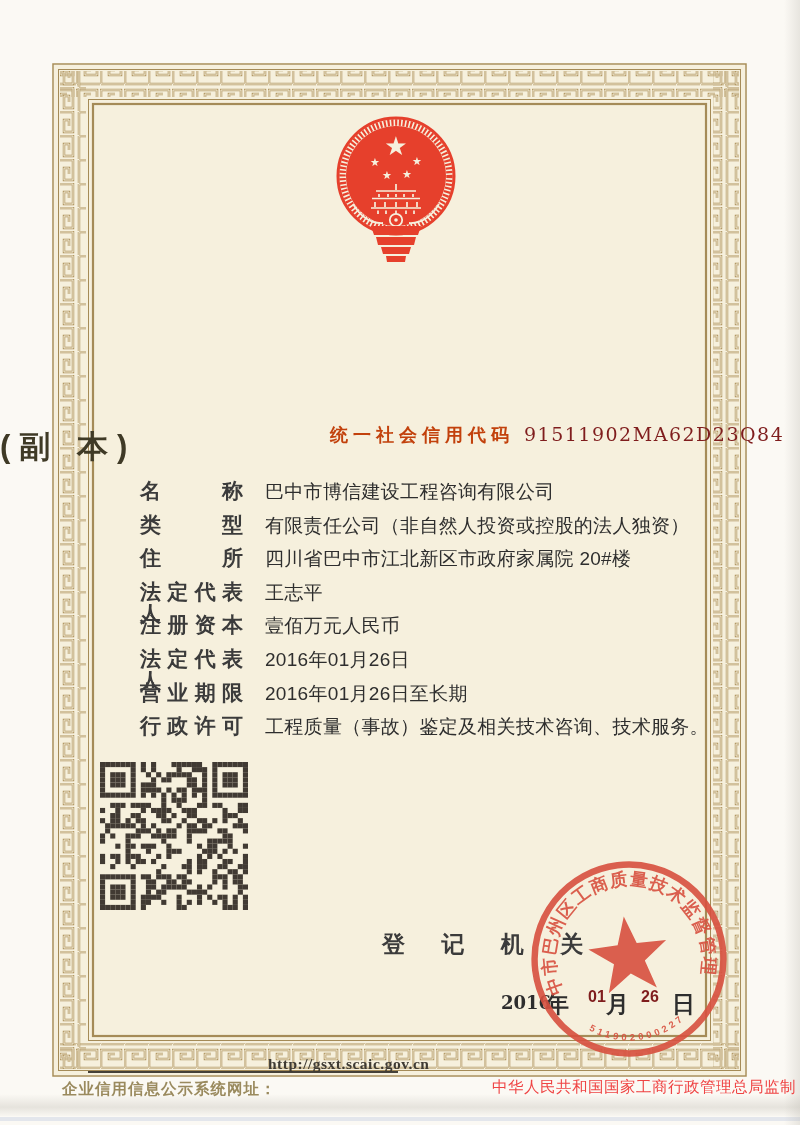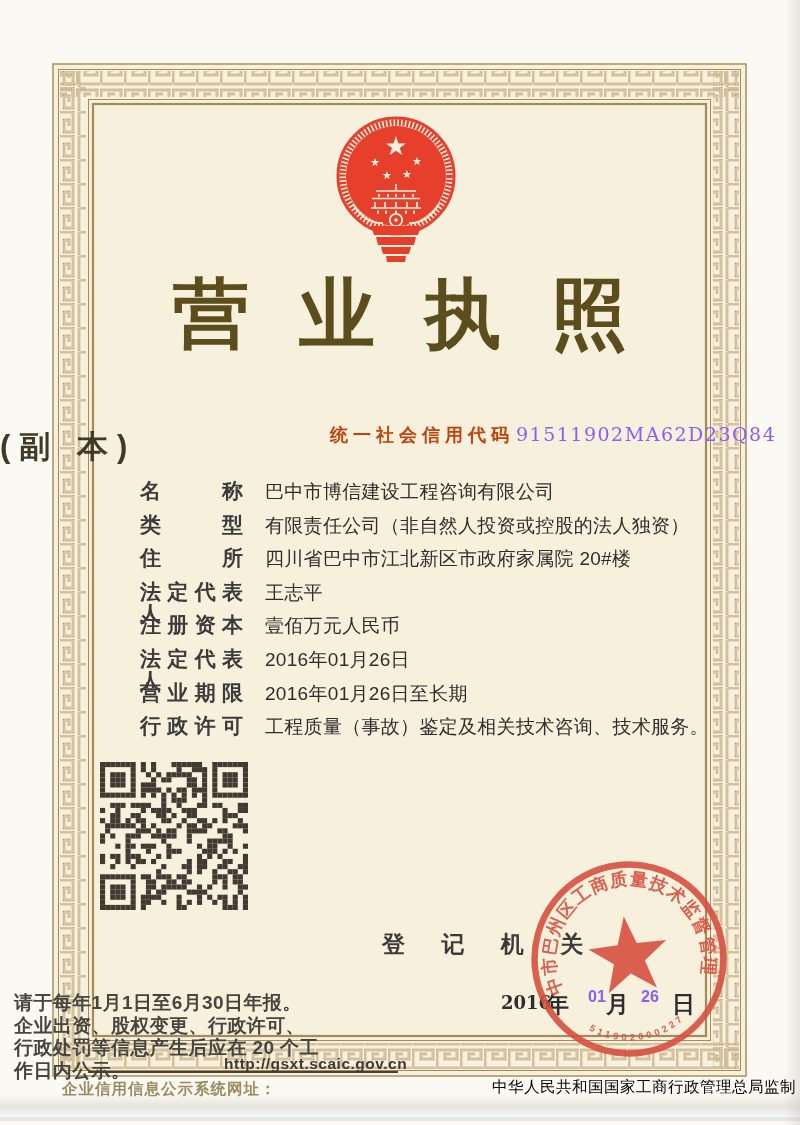--- a/index.html
+++ b/index.html
@@ -20,21 +20,21 @@
   .title {
     display:inline-block; font-size:76px; font-weight:900; color:#5c4d1d;
     letter-spacing:50px; margin-right:-50px; line-height:1;
     font-family:"Liberation Sans", sans-serif;
   }
   .subtitle-wrap { left:0; right:0; top:378px; text-align:left;margin-top:48px; }
   .subtitle { display:inline-block; font-size:31px; font-weight:700; color:#3f3a26; letter-spacing:9px; margin-right:-9px; }
 
   .credit { left:330px; top:423px; white-space:nowrap; }
   .credit-label { font-size:18px; font-weight:700; color:#c2410c; letter-spacing:5px; }
-  .credit-code  { font-size:19px; color:#8b5cf6; font-family:"DejaVu Serif", serif; letter-spacing:1.5px; margin-left:2px; }
+  .credit-code  { font-size:19px; color:#7f1d1d; font-family:"DejaVu Serif", serif; letter-spacing:1.5px; margin-left:10px; }
 
   .fields { left:140px; top:468px; width:560px;margin-top:12px; }
   .field-row { display:flex; align-items:flex-start; height:33.6px; }
   .field-label {
     width:103px; flex:0 0 103px; font-size:21px; font-weight:600; color:#3b3b3b;
     text-align:justify; text-align-last:justify; line-height:22px;
   }
   .field-value {
     margin-left:22px; font-size:19px; font-weight:500; color:#2e2e2e;
     letter-spacing:0.3px; white-space:nowrap; line-height:23px;
@@ -47,30 +47,30 @@
 
   .qr { left:100px; top:762px; width:148px; height:148px; }
 
   .approval-note { left:256px; top:899px; font-size:18px; font-weight:600; color:#333; white-space:nowrap; }
   .reg-authority { left:382px; top:929px; font-size:23px; font-weight:700; color:#3b3b3b; letter-spacing:15px; white-space:nowrap; }
 
   .seal { left:526px; top:856px; width:206px; height:206px; transform:rotate(-7deg); opacity:0.9; z-index:20; }
 
   .d-year  { left:501px; top:992px; font-size:18px; color:#2d2d2d; font-family:"DejaVu Serif", serif;font-weight:bold; }
   .d-cjk   { font-size:23px; font-weight:700; color:#2d2d2d; }
-  .d-num   { font-size:16px; font-weight:700; color:#8b5cf6; }
+  .d-num   { font-size:16px; font-weight:700; color:#7f1d1d; }
   .p-nian  { left:546px; top:989px; } .p-01 { left:588px; top:988px; }
   .p-yue   { left:606px; top:989px; } .p-26 { left:641px; top:988px; }
   .p-ri    { left:672px; top:989px; }
 
   .notice { left:14px; top:992px; font-size:19px; font-weight:600; color:#46453f; line-height:22.5px; letter-spacing:0.4px; z-index:25; }
   .site-label { left:62px; top:1079px; font-size:15.5px; font-weight:600; color:#9a8a5e; letter-spacing:1px; z-index:25; }
-  .url { left:224px; top:1055px; font-family:Liberation Sans, sans-serif; font-size:15.5px; font-weight:700; color:#3e3a33; letter-spacing:0.5px; z-index:25; }
+  .url { left:224px; top:1055px; font-family:Liberation Serif, serif; font-size:15.5px; font-weight:700; color:#3e3a33; letter-spacing:0.5px; z-index:25;padding-left:44px; }
   .url-line { left:88px; top:1071px; width:310px; height:2px; background:#454139; z-index:25; }
-  .publisher { left:492px; top:1077px; font-size:15.5px; font-weight:500; color:#000000; letter-spacing:0.5px; z-index:25; }
+  .publisher { left:492px; top:1077px; font-size:15.5px; font-weight:500; color:#ef4444; letter-spacing:0.5px; z-index:25; }
 
   .shadow-bottom { left:0; top:1094px; width:800px; height:22px;
     background:linear-gradient(180deg, rgba(205,201,193,0) 0%, rgba(198,194,186,0.40) 60%, rgba(225,223,218,0.1) 100%); }
   .edge-line { left:0; top:1117px; width:800px; height:4px; background:#e3e6ec; }
   .right-shadow { left:784px; top:0; width:16px; height:1125px;
     background:linear-gradient(90deg, rgba(0,0,0,0) 0%, rgba(186,182,174,0.30) 100%); }
 </style>
 </head>
 <body>
 
@@ -115,23 +115,20 @@
       <path d="M44,92 V97 M54,92 V97 M65,92 V97 M76,92 V97 M86,92 V97"></path>
       <path d="M40,98 H90"></path>
       <path d="M47,104 V100.5 M55,104 V100.5 M65,104 V100.5 M75,104 V100.5 M83,104 V100.5"></path>
     </g>
     <circle cx="65" cy="110" r="6.2" fill="none" stroke="#f6f0dd" stroke-width="1.8"></circle>
     <circle cx="65" cy="110" r="1.8" fill="#f6f0dd"></circle>
     <path d="M22,94 Q34,114 52,113 M108,94 Q96,114 78,113" stroke="#f6f0dd" stroke-width="1.8" fill="none"></path>
     <path fill="#e6402c" d="M40,116 L90,116 L87,125 L43,125 Z M45,127 L85,127 L83,135 L47,135 Z M50,137 L80,137 L78,144 L52,144 Z M55,146 L75,146 L74,152 L56,152 Z"></path>
   </svg>
 
-  <div class="abs title-wrap">
-    <span class="title">营业执照</span>
-  </div>
   <div class="abs subtitle-wrap">
     <span class="subtitle">(副 本)</span>
   </div>
 
   <div class="abs credit">
     <span class="credit-label">统一社会信用代码</span><span class="credit-code">91511902MA62D23Q84</span>
   </div>
 
   <div class="abs fields">
     <div class="field-row">
@@ -584,26 +581,20 @@
     <circle cx="120" cy="120" r="110" fill="none" stroke="#d8503f" stroke-width="7.5"></circle>
     <polygon fill="#d8503f" points="120,70 131.2,102.6 165.6,103.2 138.1,123.9 148.2,156.8 120,137 91.8,156.8 101.9,123.9 74.4,103.2 108.8,102.6"></polygon>
     <text font-size="20.5" fill="#d8503f" letter-spacing="1.5" font-weight="700">
       <textPath href="#sealArcTop" startOffset="50%" text-anchor="middle">巴中市巴州区工商质量技术监督管理局</textPath>
     </text>
     <text font-size="11" fill="#d8503f" letter-spacing="4" font-weight="700">
       <textPath href="#sealArcBottom" startOffset="50%" text-anchor="middle">511902000227</textPath>
     </text>
   </svg>
 
-  <div class="abs notice">
-    <div>请于每年1月1日至6月30日年报。</div>
-    <div>企业出资、股权变更、行政许可、</div>
-    <div>行政处罚等信息产生后应在 20 个工</div>
-    <div>作日内公示。</div>
-  </div>
   <div class="abs url-line"></div>
   <div class="abs url">http://gsxt.scaic.gov.cn</div>
   <div class="abs site-label">企业信用信息公示系统网址：</div>
   <div class="abs publisher">中华人民共和国国家工商行政管理总局监制</div>
 
   <div class="abs shadow-bottom"></div>
   <div class="abs edge-line"></div>
   <div class="abs right-shadow"></div>
 </div>
 

